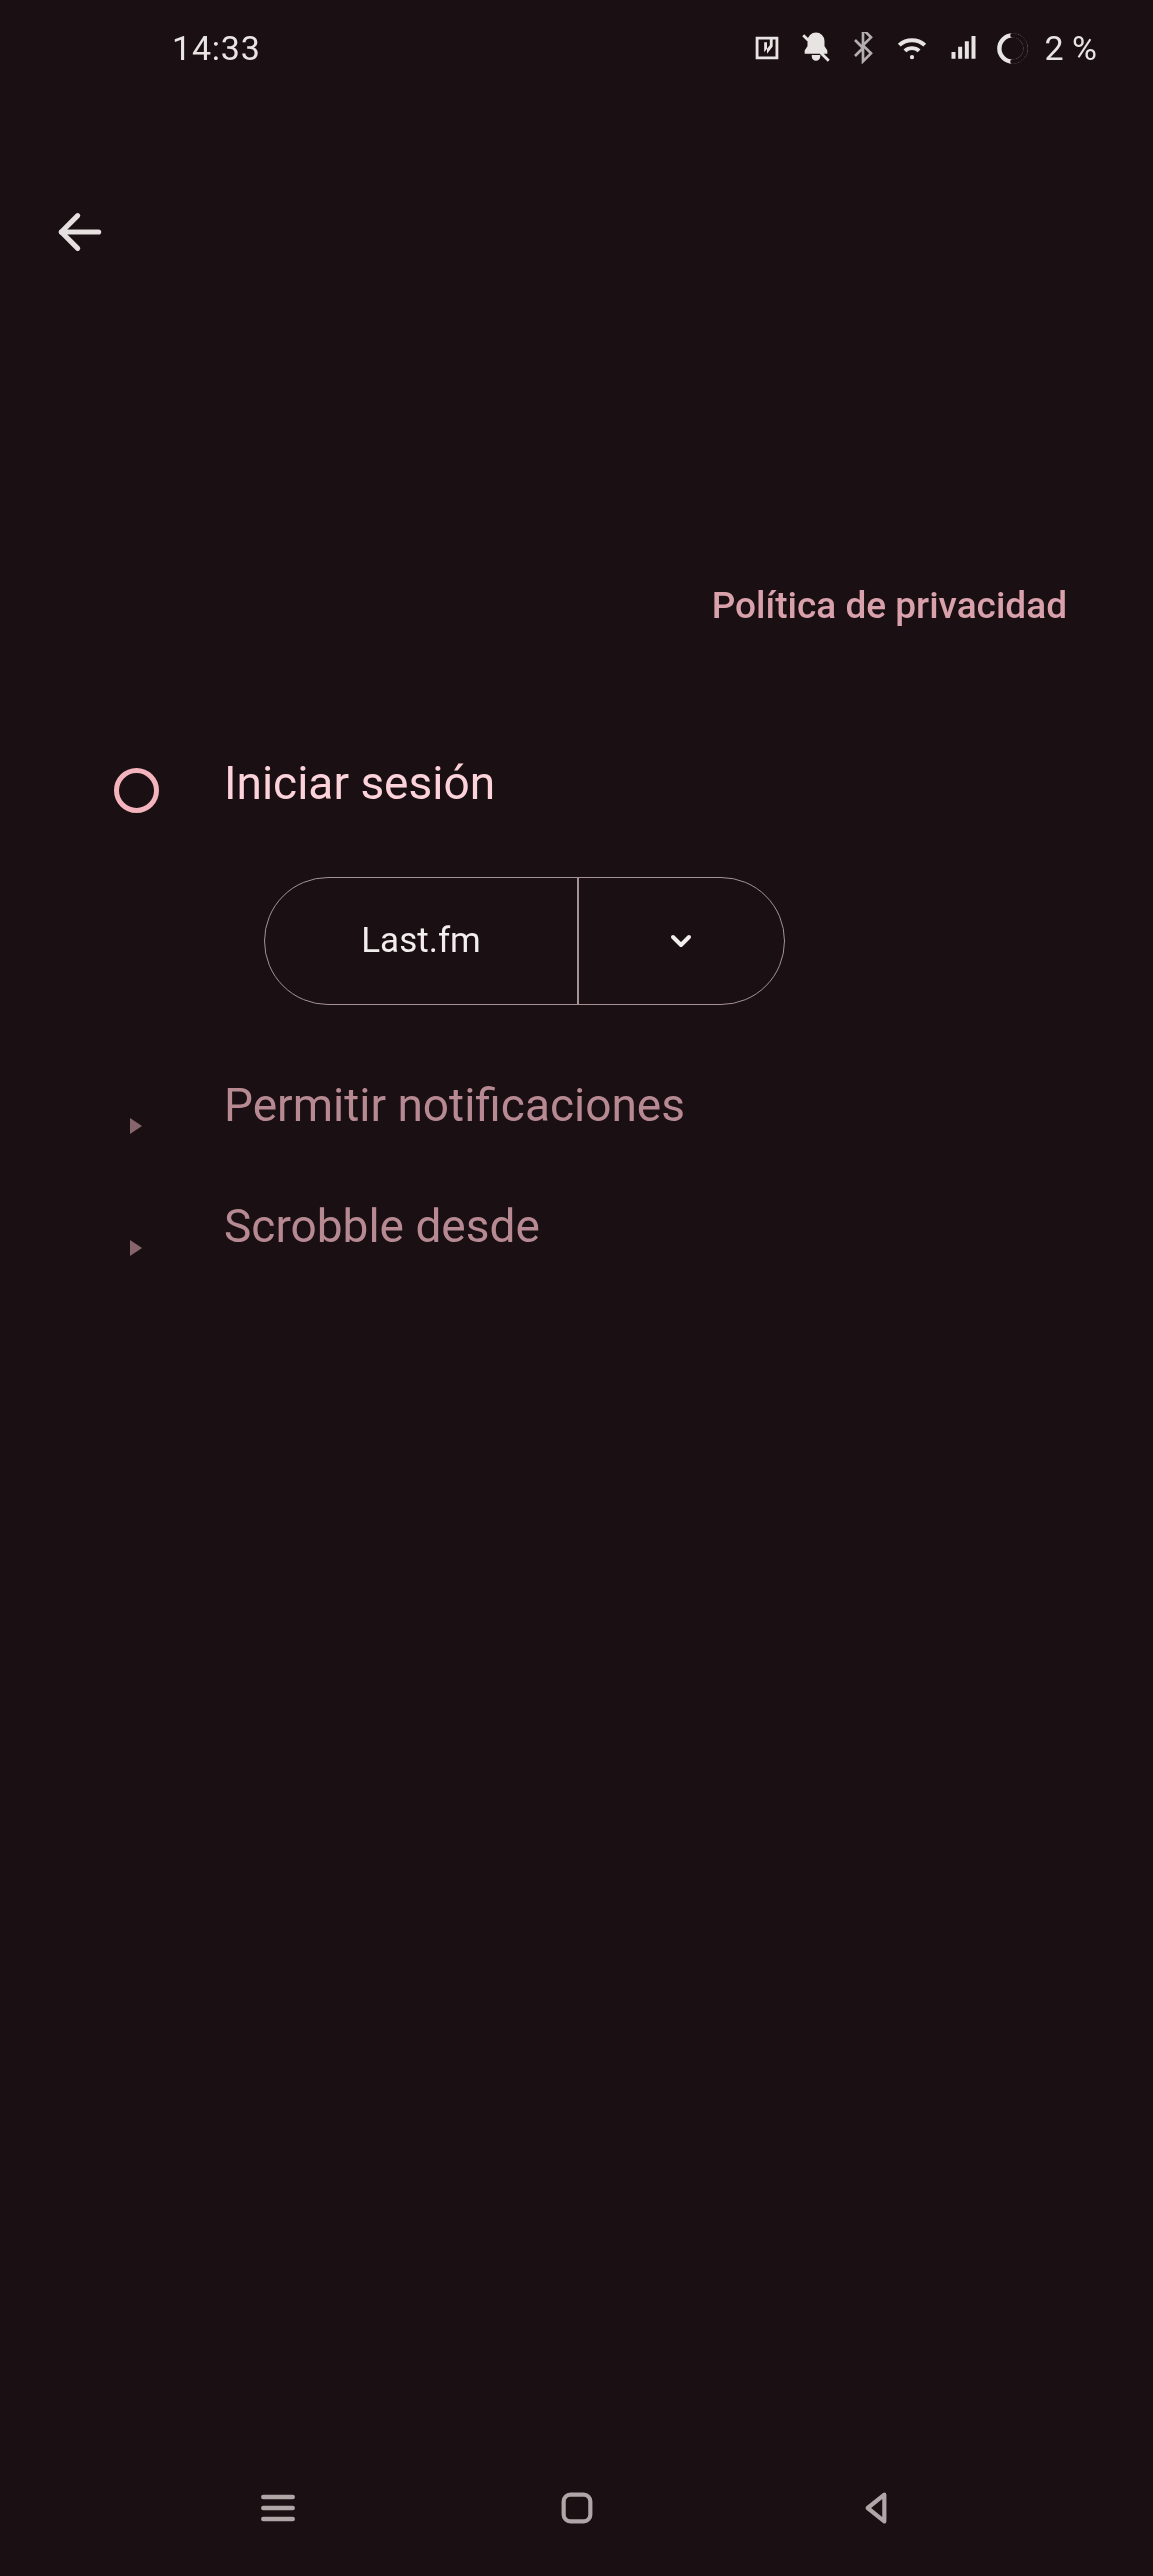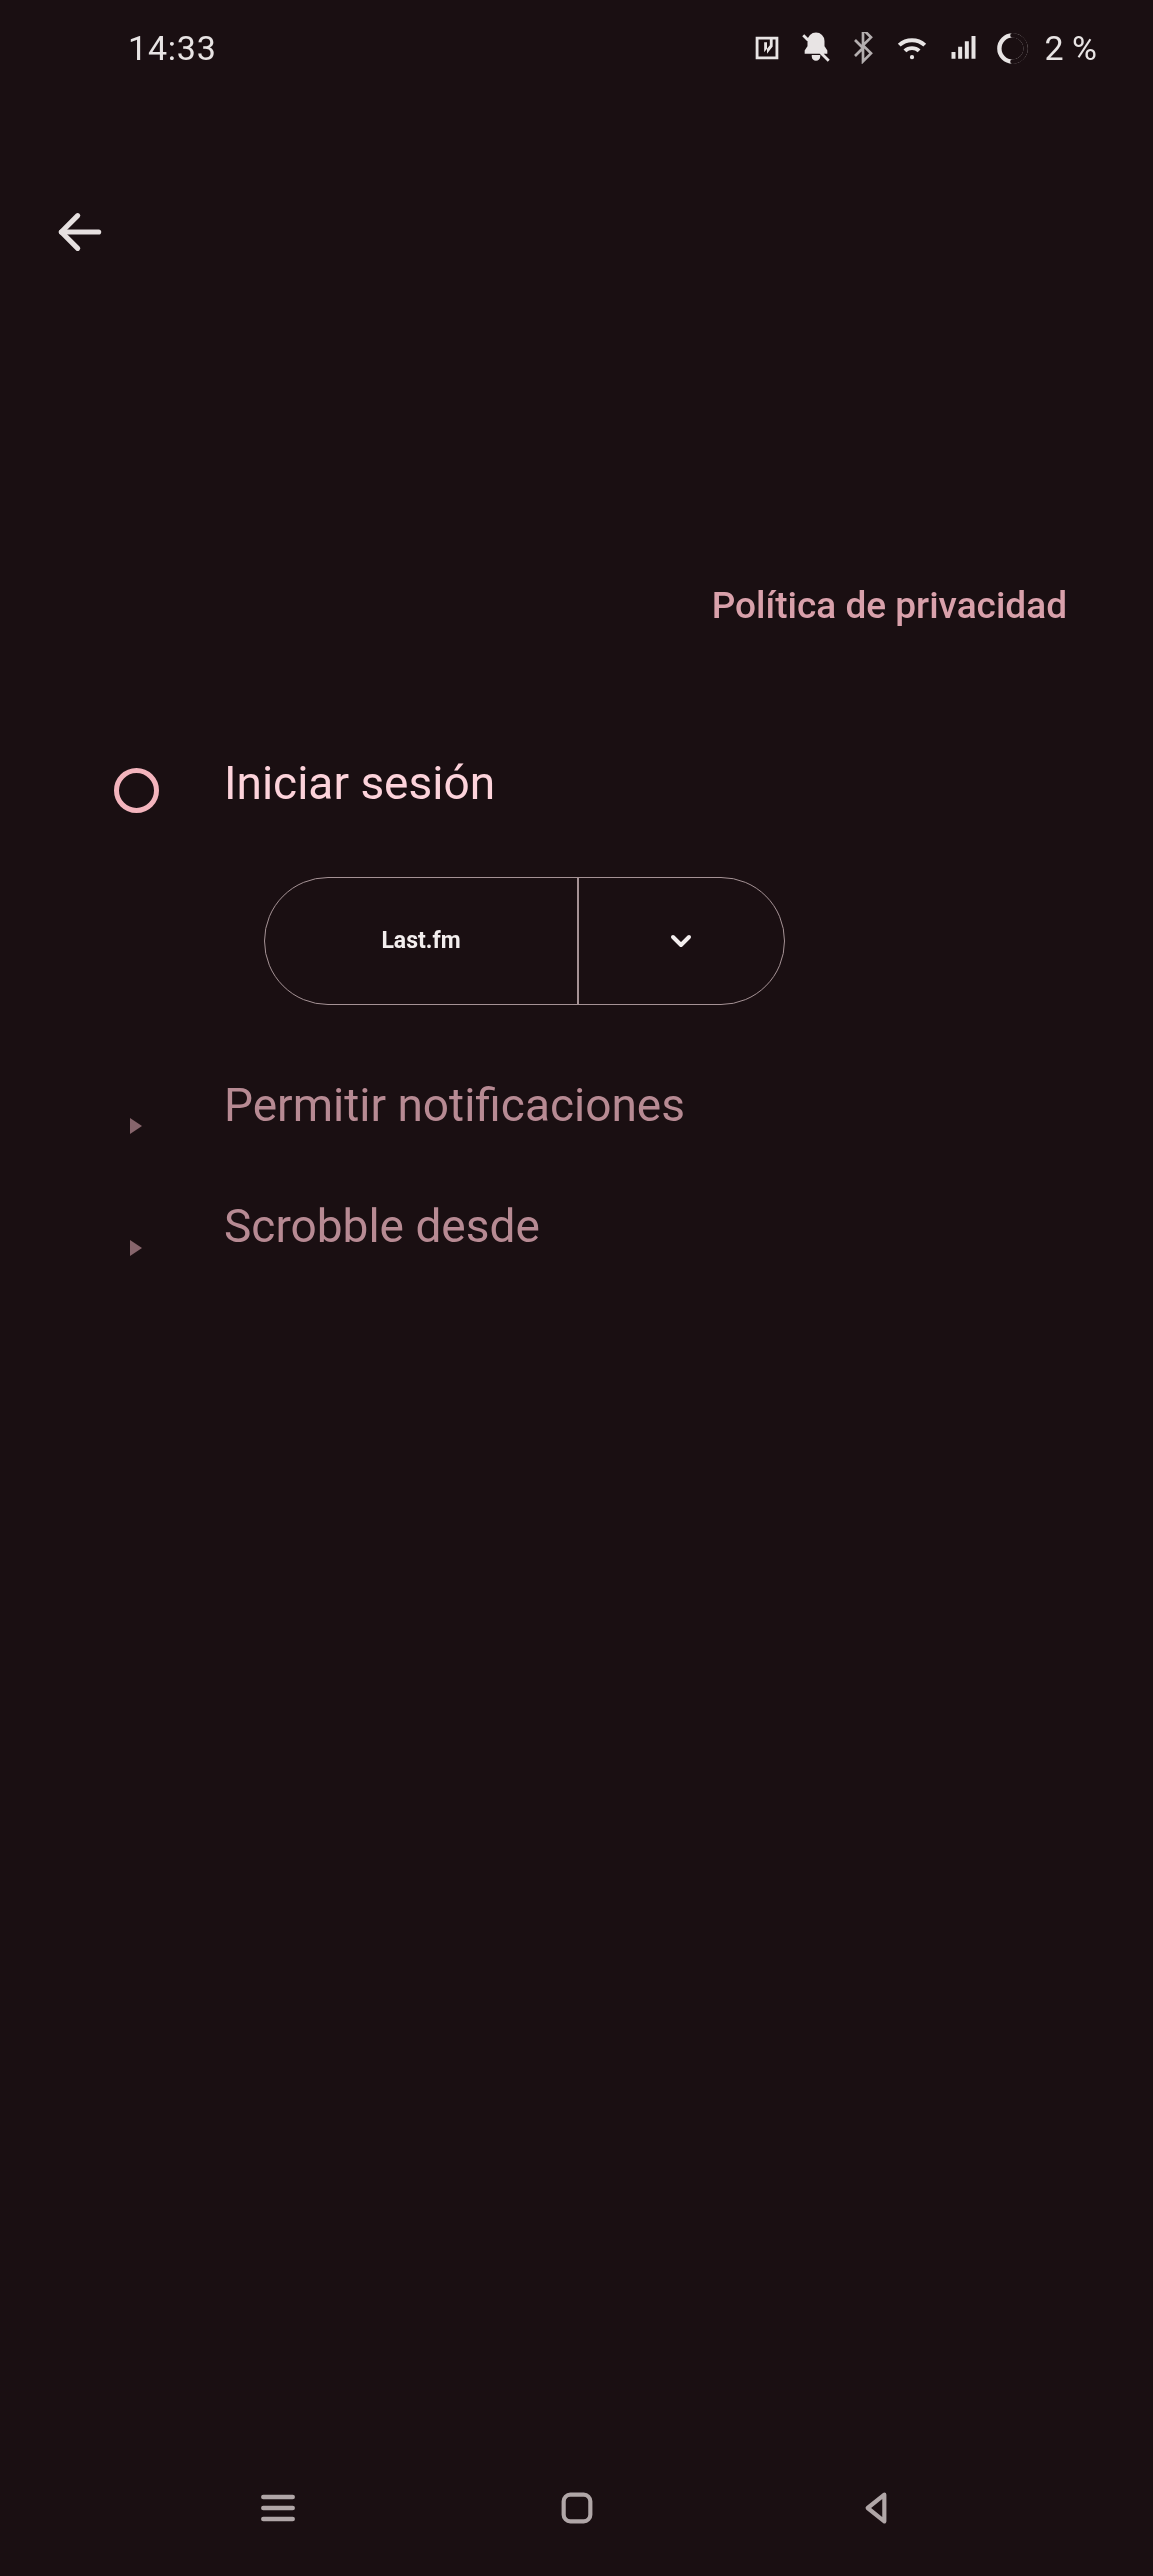--- a/index.html
+++ b/index.html
@@ -1,21 +1,21 @@
 <!DOCTYPE html>
 <html style="font-size:13px"><head>
   <meta charset="utf-8">
   <style>
     * { margin:0; padding:0; box-sizing:border-box; font-family: -apple-system, BlinkMacSystemFont, "Segoe UI", Roboto, sans-serif; }
     html, body { width:1153px; height:2576px; background:#1a0f12; color:#e6c9cf; overflow:hidden; }
     .screen { width:1153px; height:2576px; background:#1a0f12; position:relative; }
 
     
     .status-bar { width:100%; height:96px; display:flex; align-items:center; justify-content:space-between; padding:0 56px; }
-    .status-left { font-size:34px; color:#e8e4e4; font-weight:400; letter-spacing:0.8px; margin-left:72px; }
+    .status-left { font-size:34px; color:#e8e4e4; font-weight:400; letter-spacing:0.8px; margin-left:116px; }
     .status-right { display:flex; align-items:center; gap:14.4px; }
     .status-text { font-size:34px; color:#e8e4e4; font-weight:400; }
     .sicon { fill:#e8e4e4; }
 
     
     .topbar { padding:104px 48px 0 48px; }
     .back-btn { width:64px; height:64px; display:flex; align-items:center; justify-content:center; cursor:pointer; }
     .back-btn svg { stroke:#e6e0e0; }
 
     
@@ -30,21 +30,21 @@
     .step-text { font-size:46px; line-height:1.25; color:#b78a93; font-weight:400; }
     .step-text.active { color:#fdd3db; }
 
     
     .circle-outline { width:45px; height:45px; border:5.6px solid #f3b4bd; border-radius:50%; }
     .tri-bullet { width:0; height:0; border-left:12px solid #b78a93; border-top:8px solid transparent; border-bottom:8px solid transparent; margin-top:17.6px; opacity:.7; }
 
     
     .dd-wrap { margin-left:160px; margin-top:28px; margin-bottom:72px; }
     .dd { width:521px; height:128px; border:1.6px solid #a59295; border-radius:64px; display:flex; overflow:hidden; cursor:pointer; }
-    .dd-label { flex:0 0 312px; display:flex; align-items:center; justify-content:center; font-size:23px; color:#f3eeee; font-weight:700; }
+    .dd-label { flex:0 0 312px; display:flex; align-items:center; justify-content:center; font-size:35px; color:#f3eeee; font-weight:400; }
     .dd-sep { width:1.6px; background:#a59295; height:100%; }
     .dd-caret { flex:1; display:flex; align-items:center; justify-content:center; }
     .dd-caret svg { stroke:#f3eeee; }
 
     
     .navbar { position:absolute; bottom:0; left:0; right:0; height:136px; display:flex; align-items:center; justify-content:space-around; padding:0 128px; }
     .nav-btn { width:64px; height:64px; display:flex; align-items:center; justify-content:center; cursor:pointer; }
     .nav-btn svg { stroke:#b0a6a7; fill:none; }
   </style>
 </head>

